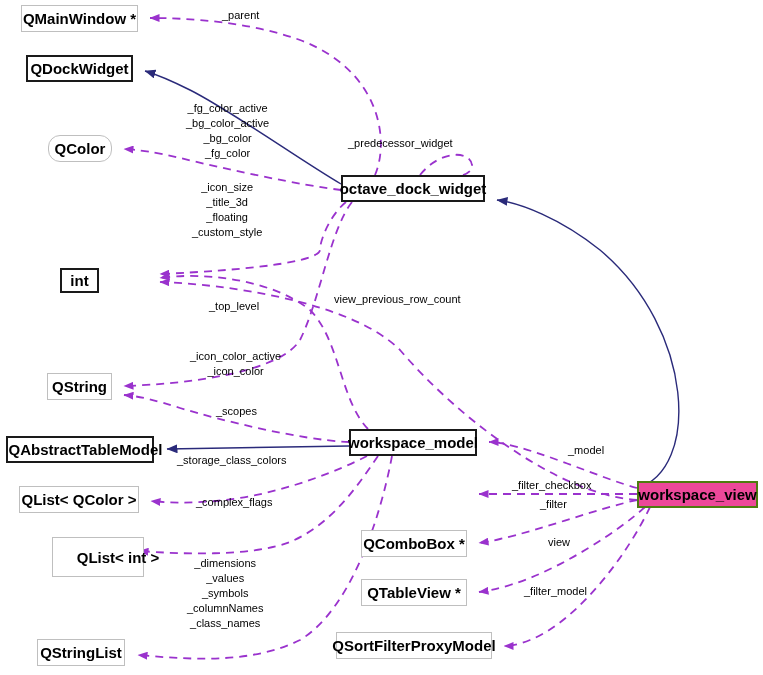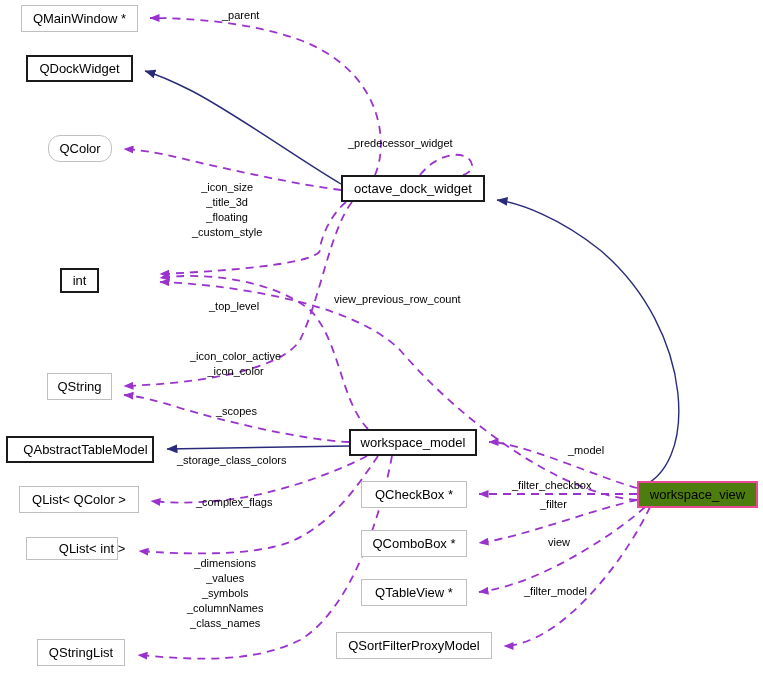--- a/index.html
+++ b/index.html
@@ -23,35 +23,36 @@
     height: 675px;
     pointer-events: none;
   }
   .node {
     position: absolute;
     box-sizing: border-box;
     display: flex;
     align-items: center;
     justify-content: center;
     background: #ffffff;
-    font-size: 13px;
+    font-size: 15px;
     color: #000000;
     white-space: nowrap;
     letter-spacing: 0px;
     line-height: 1;
+    font-weight: bold;
   }
   .node.plain {
     border: 1px solid #bfbfbf;
   }
   .node.bold {
     border: 2px solid #1a1a1a;
   }
   .node.highlight {
-    border: 2px solid #ec4899;
-    background: #4d7c0f;
+    border: 2px solid #4d7c0f;
+    background: #ec4899;
   }
   .edge-label {
     position: absolute;
     font-size: 11px;
     color: #000000;
     white-space: pre;
     line-height: 15px;
     text-align: center;
     letter-spacing: 0px;
   }
@@ -102,29 +103,32 @@
 
   <div class="node plain" style="left:21px;  top:5px;   width:117px; height:27px;">QMainWindow *</div>
   <div class="node bold" style="left:26px;  top:55px;  width:107px; height:27px;">QDockWidget</div>
   <div class="node plain" style="left:48px;  top:135px; width:64px;  height:27px;border-radius:12px;">QColor</div>
   <div class="node bold" style="left:341px; top:175px; width:144px; height:27px;">octave_dock_widget</div>
   <div class="node bold" style="left:60px;  top:268px; width:39px;  height:25px;">int</div>
   <div class="node plain" style="left:47px;  top:373px; width:65px;  height:27px;">QString</div>
   <div class="node bold" style="left:6px;   top:436px; width:148px; height:27px;padding-left:11px;">QAbstractTableModel</div>
   <div class="node bold" style="left:349px; top:429px; width:128px; height:27px;">workspace_model</div>
   <div class="node plain" style="left:19px;  top:486px; width:120px; height:27px;">QList&lt; QColor &gt;</div>
-  <div class="node plain" style="left:361px; top:481px; width:106px; height:27px;">QCheckBox *</div>
   <div class="node highlight" style="left:637px; top:481px; width:121px; height:27px;">workspace_view</div>
-  <div class="node plain" style="left:26px;  top:537px; width:92px;  height:23px;padding-left:40px;">QList&lt; int &gt;</div>
+  <div class="node plain" style="left:52px;  top:537px; width:92px;  height:40px;padding-left:40px;">QList&lt; int &gt;</div>
   <div class="node plain" style="left:361px; top:530px; width:106px; height:27px;">QComboBox *</div>
   <div class="node plain" style="left:361px; top:579px; width:106px; height:27px;">QTableView *</div>
   <div class="node plain" style="left:37px;  top:639px; width:88px;  height:27px;">QStringList</div>
   <div class="node plain" style="left:336px; top:632px; width:156px; height:27px;">QSortFilterProxyModel</div>
 
   <div class="edge-label left" style="left:222px; top:8px;">_parent</div>
+  <div class="edge-label center" style="left:186px; top:101px;">_fg_color_active
+_bg_color_active
+_bg_color
+_fg_color</div>
   <div class="edge-label left" style="left:348px; top:136px;">_predecessor_widget</div>
   <div class="edge-label center" style="left:192px; top:180px;">_icon_size
 _title_3d
 _floating
 _custom_style</div>
   <div class="edge-label left" style="left:209px; top:299px;">_top_level</div>
   <div class="edge-label left" style="left:334px; top:292px;">view_previous_row_count</div>
   <div class="edge-label center" style="left:190px; top:349px;">_icon_color_active
 _icon_color</div>
   <div class="edge-label left" style="left:216px; top:404px;">_scopes</div>

